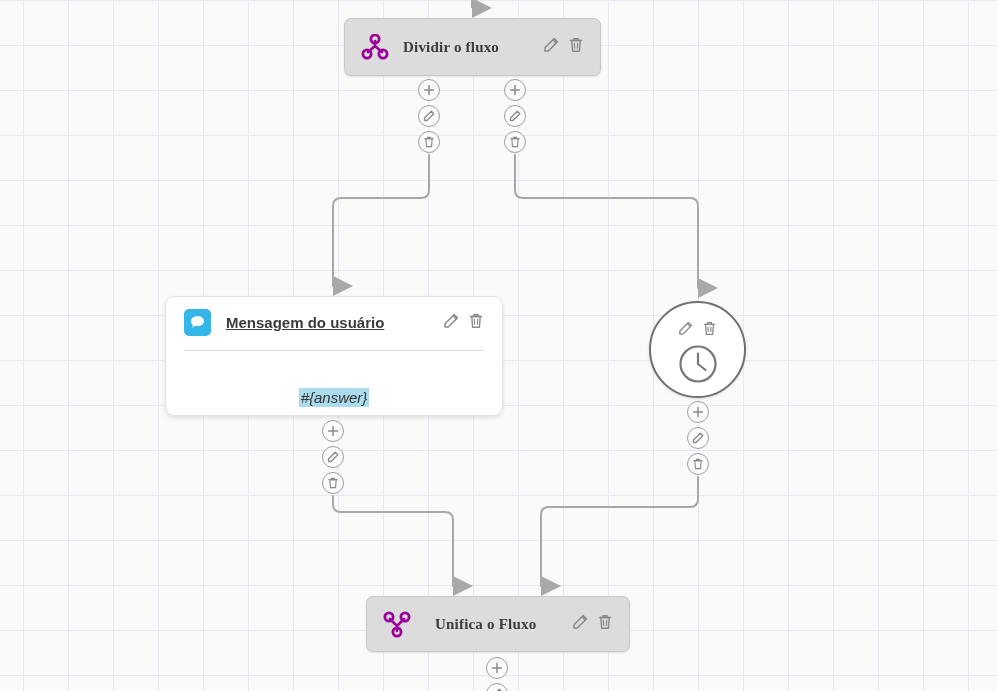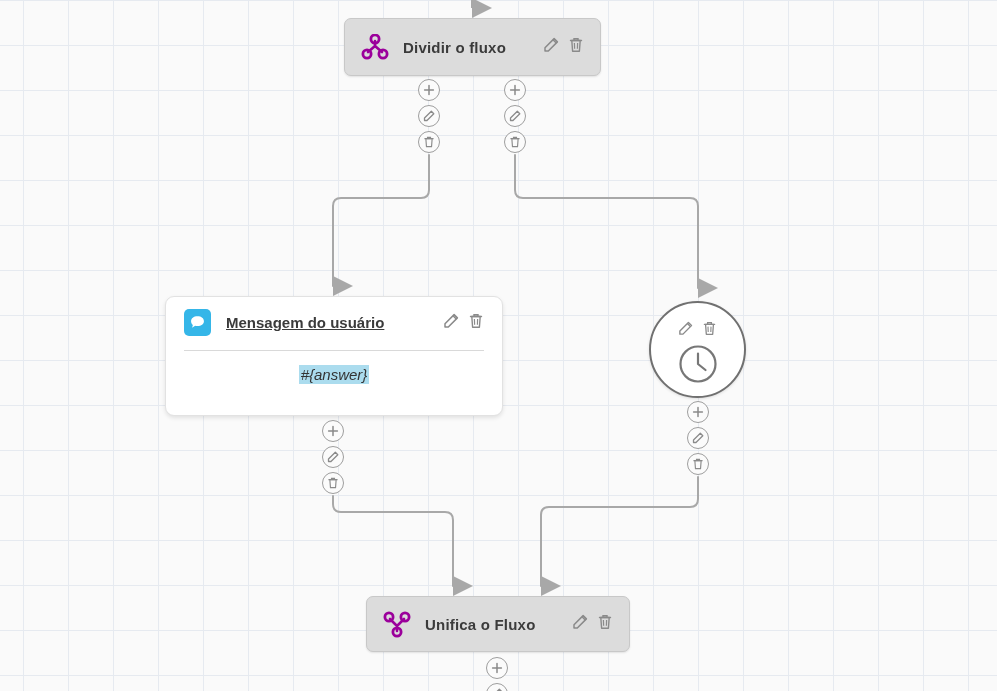--- a/index.html
+++ b/index.html
@@ -39,20 +39,21 @@
   }
 
   .bar-node {
     background: #dcdcdc;
     border: 1px solid #c8c8c8;
     border-radius: 7px;
     display: flex;
     align-items: center;
     padding: 0 16px;
     box-shadow: 0 1px 2px rgba(0,0,0,0.10);
+    font-family: Liberation Serif, serif;
   }
 
   .bar-node .node-title {
     font-size: 15px;
     font-weight: bold;
     color: #3b3b3b;
     letter-spacing: 0.2px;
     white-space: nowrap;
   }
 
@@ -89,20 +90,21 @@
   }
 
   .token {
     display: inline-block;
     font-family: "Liberation Sans", sans-serif;
     font-style: italic;
     font-size: 15px;
     color: #333333;
     background: #abdcee;
     padding: 1px 2px;
+    margin-top: 23px;
   }
 
   .round-node {
     width: 97px;
     height: 97px;
     border-radius: 50%;
     background: #ffffff;
     border: 2px solid #707070;
     display: flex;
     flex-direction: column;
@@ -340,21 +342,21 @@
       </svg>
     </span>
     <span class="circ-btn">
       <svg width="12" height="12" viewBox="0 0 16 16" aria-hidden="true">
         <path d="M2.5 3.5 L13.5 3.5 M6 3.5 L6 1.8 L10 1.8 L10 3.5" stroke="#8a8a8a" stroke-width="1.5" fill="none" stroke-linecap="round"></path>
         <path d="M3.8 3.5 L4.6 14.2 L11.4 14.2 L12.2 3.5 Z" fill="none" stroke="#8a8a8a" stroke-width="1.5" stroke-linejoin="round"></path>
       </svg>
     </span>
   </div>
 
-  <div class="node bar-node" style="left:366px; top:596px; width:264px; height:56px;">
+  <div class="node bar-node" style="left:366px; top:596px; width:264px; height:56px;gap:10px;">
     <span class="node-icon">
       <svg class="glyph" width="28" height="28" viewBox="0 0 28 28" aria-hidden="true">
         <path d="M7 9 L13 15 M21 9 L15 15 M14 16 L14 21" stroke="#9b009b" stroke-width="2.6" fill="none" stroke-linecap="round"></path>
         <circle cx="6" cy="7" r="4.1" fill="none" stroke="#9b009b" stroke-width="2.8"></circle>
         <circle cx="22" cy="7" r="4.1" fill="none" stroke="#9b009b" stroke-width="2.8"></circle>
         <circle cx="14" cy="22" r="4.1" fill="none" stroke="#9b009b" stroke-width="2.8"></circle>
       </svg>
     </span>
     <span class="node-title">Unifica o Fluxo</span>
     <span class="tools">

